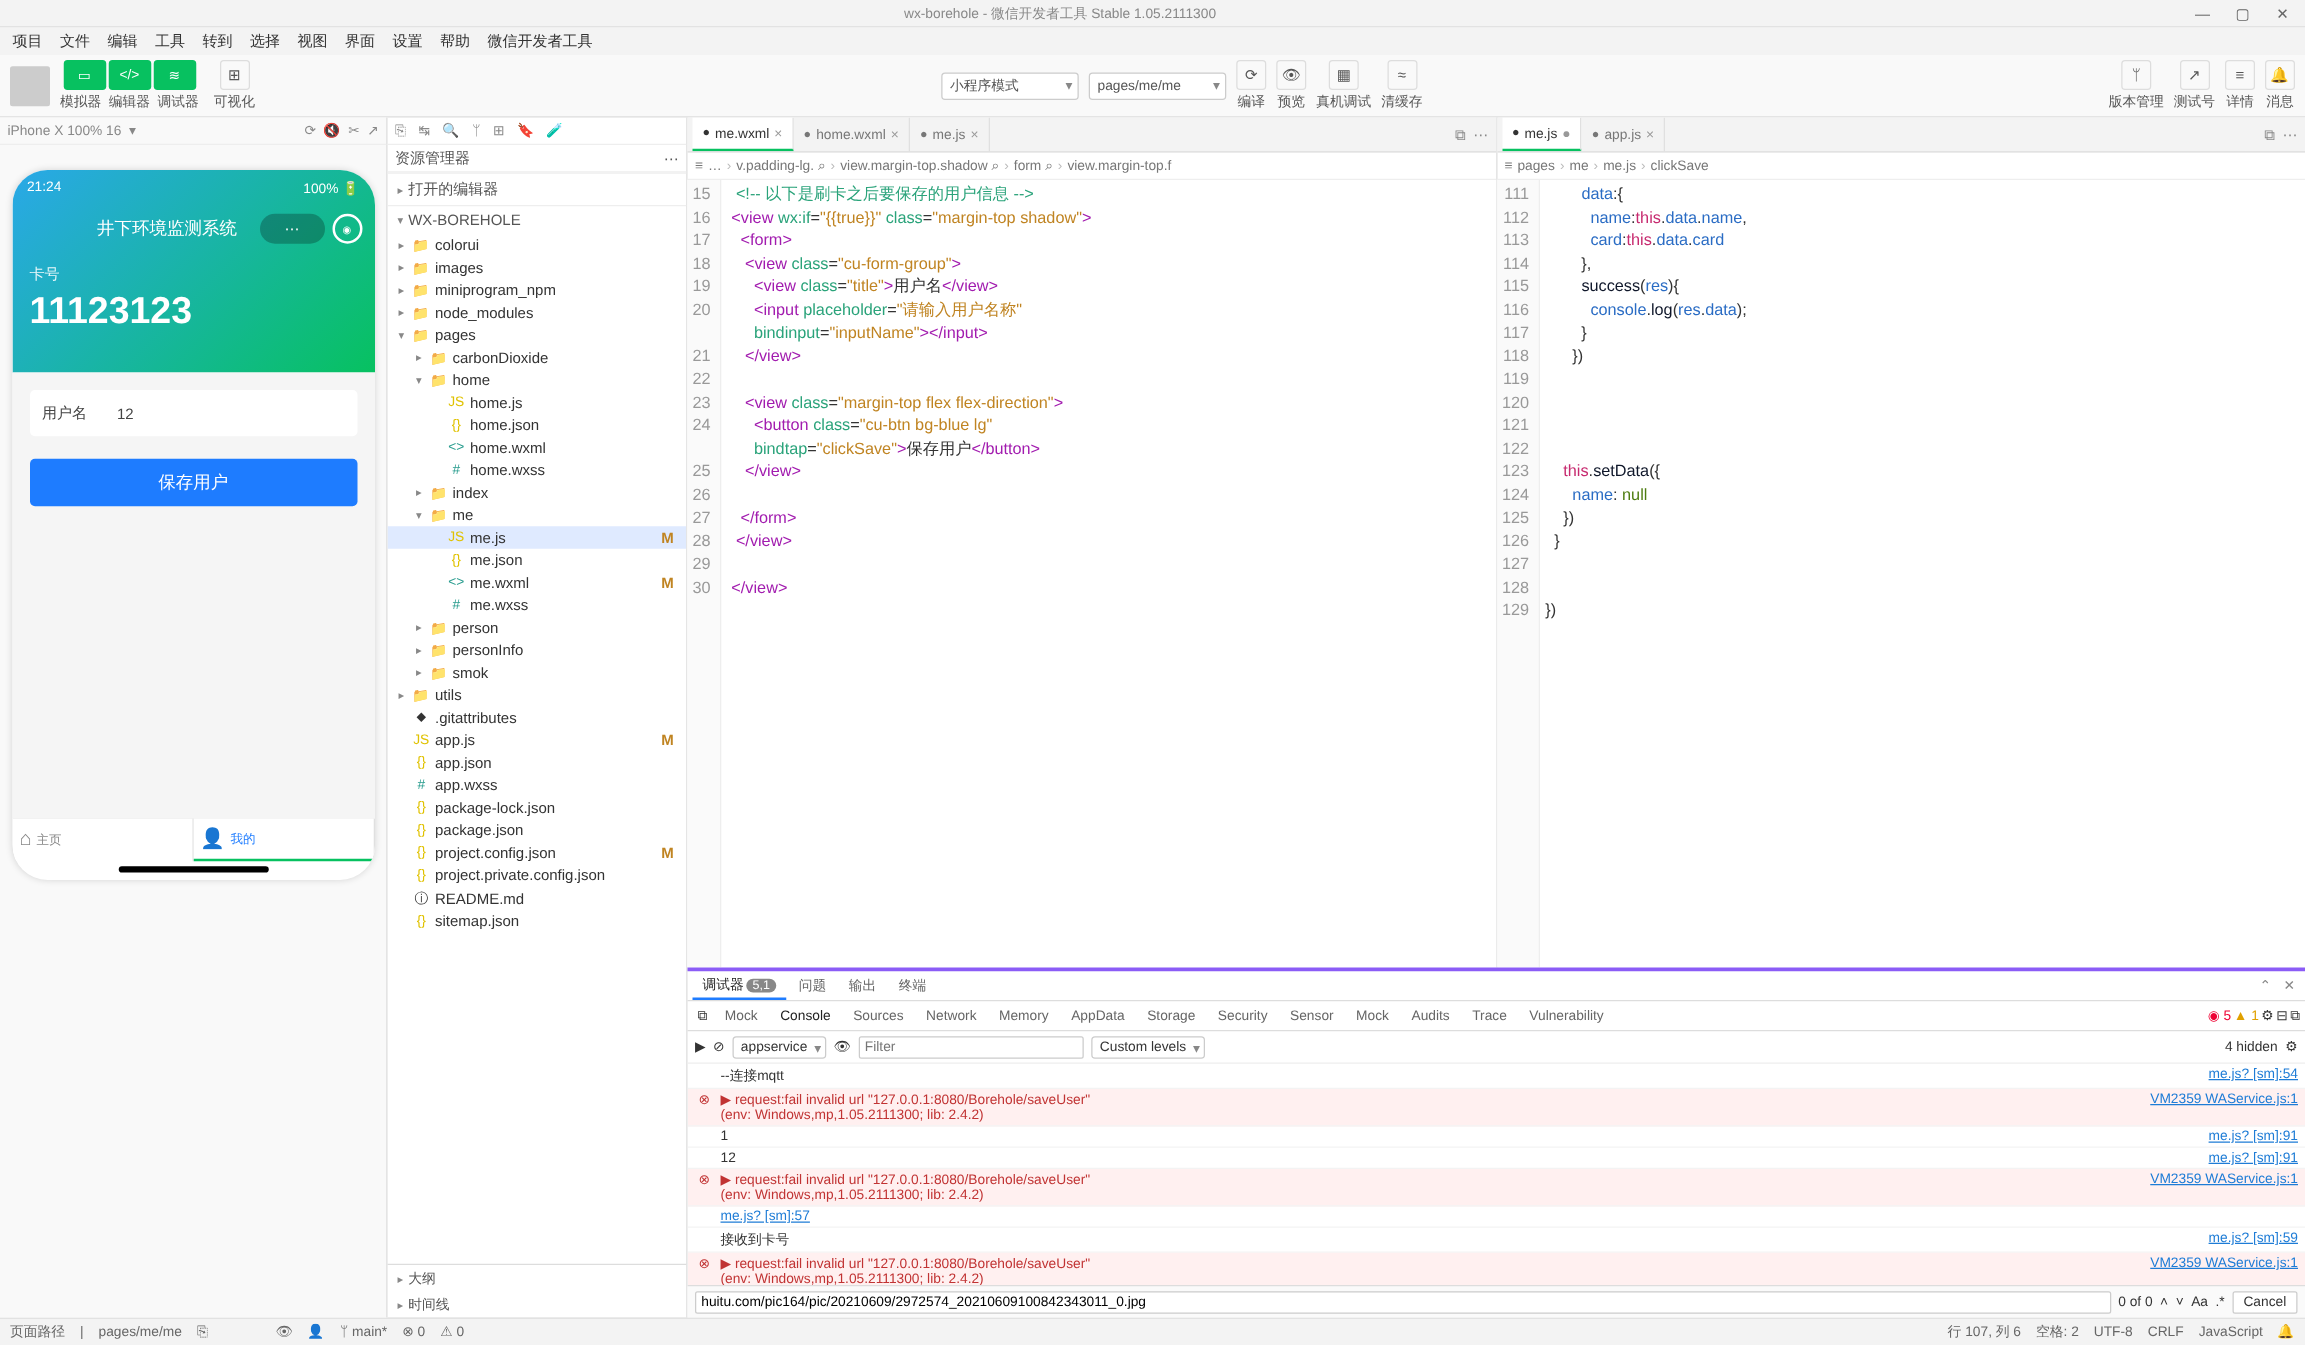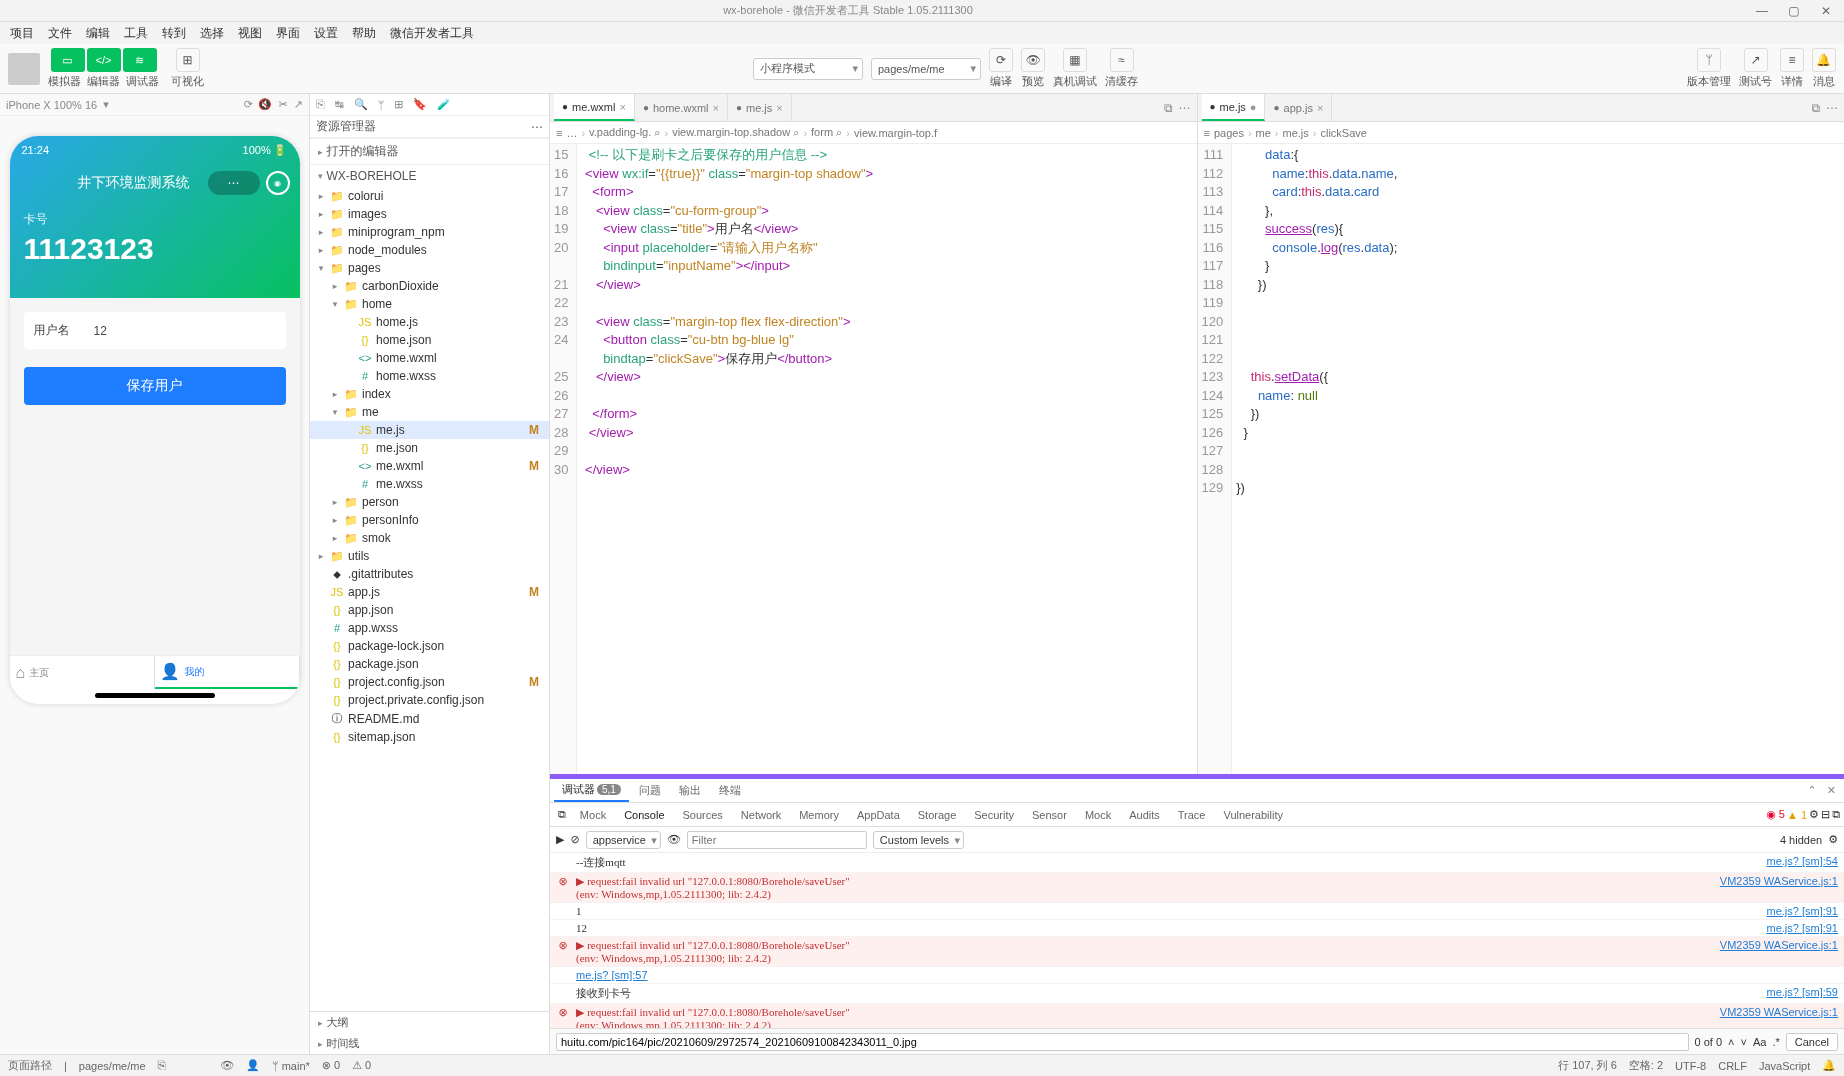--- a/index.html
+++ b/index.html
@@ -77,44 +77,44 @@
 .code { flex:1; display:flex; font-family: Consolas, monospace; font-size:13px; line-height:18.5px; overflow:auto; background:#fff; }
 .gutter { text-align:right; padding: 2px 8px 2px 4px; color:#999; background:#fafafa; border-right:1px solid #eee; user-select:none; }
 .gutter div { height:18.5px; }
 .codelines { padding:2px 4px; white-space:pre; }
 .codelines div { height:18.5px; }
 .c-tag { color:#a21caf;text-align:center; }
 .c-attr { color:#2aa37a; }
 .c-str { color:#c08422; }
 .c-cmt { color:#2aa37a; }
 .c-kw { color:#c72a6f; }
-.c-fn { color:#a21caf;text-decoration:underline; }
+.c-fn { color:#0f172a; }
 .c-var { color:#2a6cc4; }
 .c-prop { color:#2a6cc4; }
 .c-null { color:#4d7c0f; }
-.devtools { height: 280px; border-top:5px solid #8b5cf6; display:flex; flex-direction:column; }
+.devtools { height: 280px; border-top:3px solid #8b5cf6; display:flex; flex-direction:column; }
 .dt-tabs { height:24px; display:flex; align-items:center; gap:2px; padding:0 4px; border-bottom:1px solid #ddd; font-size:11px; }
 .dt-tabs .dtt { padding:3px 8px; color:#666; cursor:pointer; }
 .dt-tabs .dtt.active { border-bottom:2px solid #1e7cff; color:#222; }
 .dt-tabs .badge { background:#888; color:#fff; border-radius:8px; padding:0 5px; font-size:10px; margin-left:2px; }
 .dt-tabs .grow { flex:1; }
 .dt-tabs .xbtn { color:#888; padding:0 4px; cursor:pointer; }
 .dt-sub { height:24px; display:flex; align-items:center; gap:2px; padding:0 4px; border-bottom:1px solid #ddd; font-size:11px; }
 .dt-sub .dtt { padding:3px 8px; color:#666; cursor:pointer; }
 .dt-sub .dtt.active { color:#222; font-weight:500; }
 .dt-sub .grow { flex:1; }
 .dt-filter { height:26px; display:flex; align-items:center; gap:6px; padding:0 6px; border-bottom:1px solid #eee; font-size:11px; }
 .dt-filter .sel { border:1px solid #ccc; border-radius:3px; padding:2px 14px 2px 6px; position:relative; }
 .dt-filter .sel::after { content:'▾'; position:absolute; right:3px; color:#888; }
 .dt-filter input { flex: 0 0 180px; border:1px solid #ccc; border-radius:2px; padding:2px 4px; font-size:11px; }
 .dt-log { flex:1; overflow:auto; font-family:Consolas,monospace; font-size:11px; }
 .logline { display:flex; padding:2px 6px; border-bottom:1px solid #f3f3f3; gap:6px; align-items:flex-start; }
 .logline.err { background:#fff0f0; color:#c13333; }
 .logline .ico { width:14px; text-align:center; }
-.logline .msg { flex:1;font-family:Liberation Serif, serif; }
+.logline .msg { flex:1; }
 .logline .src { color:#888; white-space:nowrap; }
 .logline .src a { color:#1e7cd6; text-decoration:underline; }
 .find-bar { height:26px; border-top:1px solid #ddd; display:flex; align-items:center; gap:6px; padding:0 6px; font-size:11px; background:#fafafa; }
 .find-bar input { flex:1; border:1px solid #ccc; border-radius:2px; padding:2px 4px; font-size:11px; }
 .statusbar { height:22px; background:#f3f3f3; border-top:1px solid #ddd; display:flex; align-items:center; padding:0 8px; font-size:11px; color:#666; gap:12px; }
 .statusbar .grow { flex:1; }
 .find-btn { border:1px solid #ccc; padding:2px 8px; border-radius:2px; background:#fff; }
 .bottom-panel-rows { border-top:1px solid #ddd; }
 .bp-row { padding:3px 8px; font-size:11px; color:#555; display:flex; align-items:center; gap:4px; }
 .bp-row .chev { font-size:9px; color:#888; }

